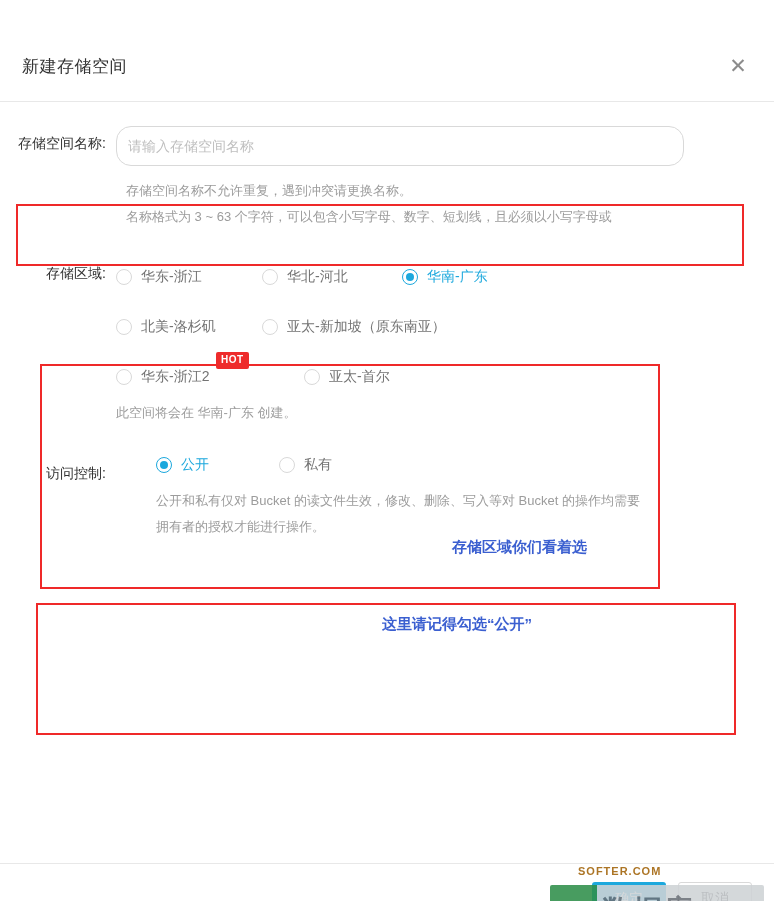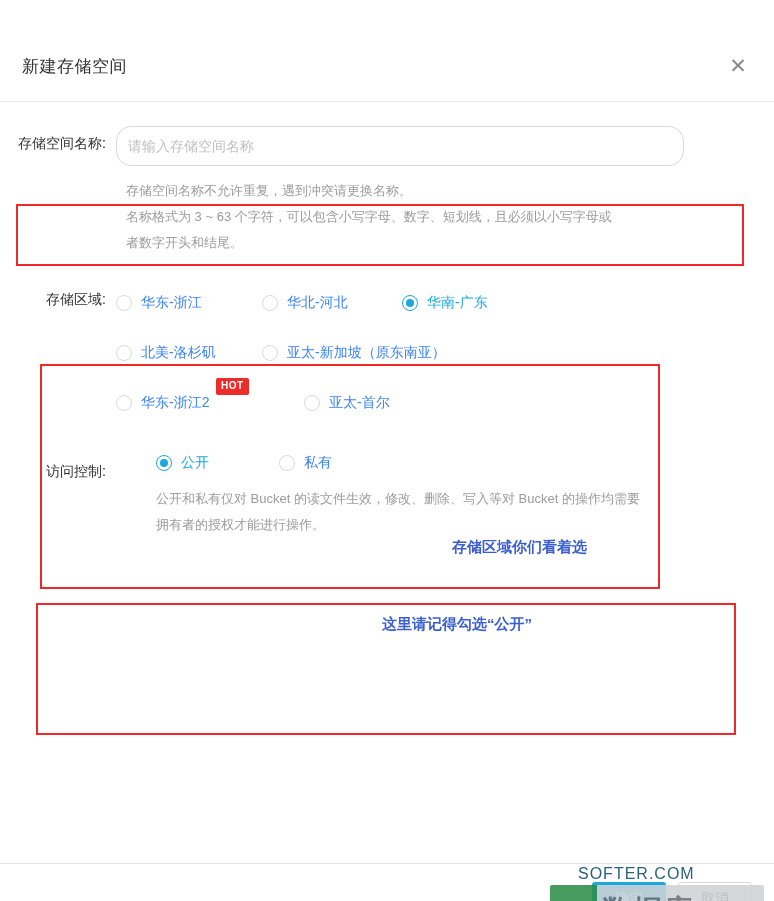--- a/index.html
+++ b/index.html
@@ -154,21 +154,21 @@
     content: "";
     position: absolute;
     left: 3px; top: 3px;
     width: 8px; height: 8px;
     border-radius: 50%;
     background: #1ca8dd;
   }
   .radio .rlabel {
     margin-left: 9px;
     font-size: 14px;
-    color: #3b82f6;
+    color: #737373;
   }
   .radio.checked .rlabel { color: #1ca8dd; }
 
   .hot-badge {
     position: absolute;
     background: #ee2b2b;
     color: #fff;
     font-size: 10px;
     font-weight: bold;
     line-height: 1;
@@ -240,23 +240,23 @@
     bottom: 8px;
     width: 214px;
     height: 62px;
     pointer-events: none;
     opacity: 0.88;
   }
   .wm-text {
     position: absolute;
     left: 28px;
     top: 2px;
-    font-size: 16px;
-    font-weight: normal;
-    color: #0c4a6e;
+    font-size: 11px;
+    font-weight: bold;
+    color: #a16207;
     letter-spacing: 1px;
     font-family: "Liberation Sans", sans-serif;
   }
   .wm-band {
     position: absolute;
     left: 0;
     top: 22px;
     width: 214px;
     height: 40px;
     background: linear-gradient(90deg,#2f8f4b 0%, #2f8f4b 22%, #cfd3d6 22%, #cfd3d6 100%);
@@ -295,21 +295,20 @@
     <div class="form-row name-row">
       <div class="form-label">存储空间名称:</div>
       <div class="form-control">
         <input class="text-input" type="text" placeholder="请输入存储空间名称" style="">
       </div>
     </div>
 
     <div class="helper-text">
       <p>存储空间名称不允许重复，遇到冲突请更换名称。</p>
       <p>名称格式为 3 ~ 63 个字符，可以包含小写字母、数字、短划线，且必须以小写字母或</p>
-      <p>者数字开头和结尾。</p>
     </div>
 
     <div class="form-row" style="margin-top:26px;">
       <div class="form-label">存储区域:</div>
       <div class="form-control">
         <div class="radio-group">
 
           <div class="radio-line">
             <div class="radio col1">
               <span class="dot"></span>
@@ -342,20 +341,21 @@
               <span class="rlabel">华东-浙江2</span>
               <span class="hot-badge" style="left:100px; top:-16px;">HOT</span>
             </div>
             <div class="radio" style="margin-left:42px;">
               <span class="dot"></span>
               <span class="rlabel">亚太-首尔</span>
             </div>
           </div>
 
         </div>
+        <div class="region-note">此空间将会在 华南-广东 创建。</div>
       </div>
     </div>
 
     <div class="form-row acl-row" style="margin-top:34px;gap:40px;">
       <div class="form-label">访问控制:</div>
       <div class="form-control">
         <div class="acl-radios">
           <div class="radio checked">
             <span class="dot"></span>
             <span class="rlabel">公开</span>

